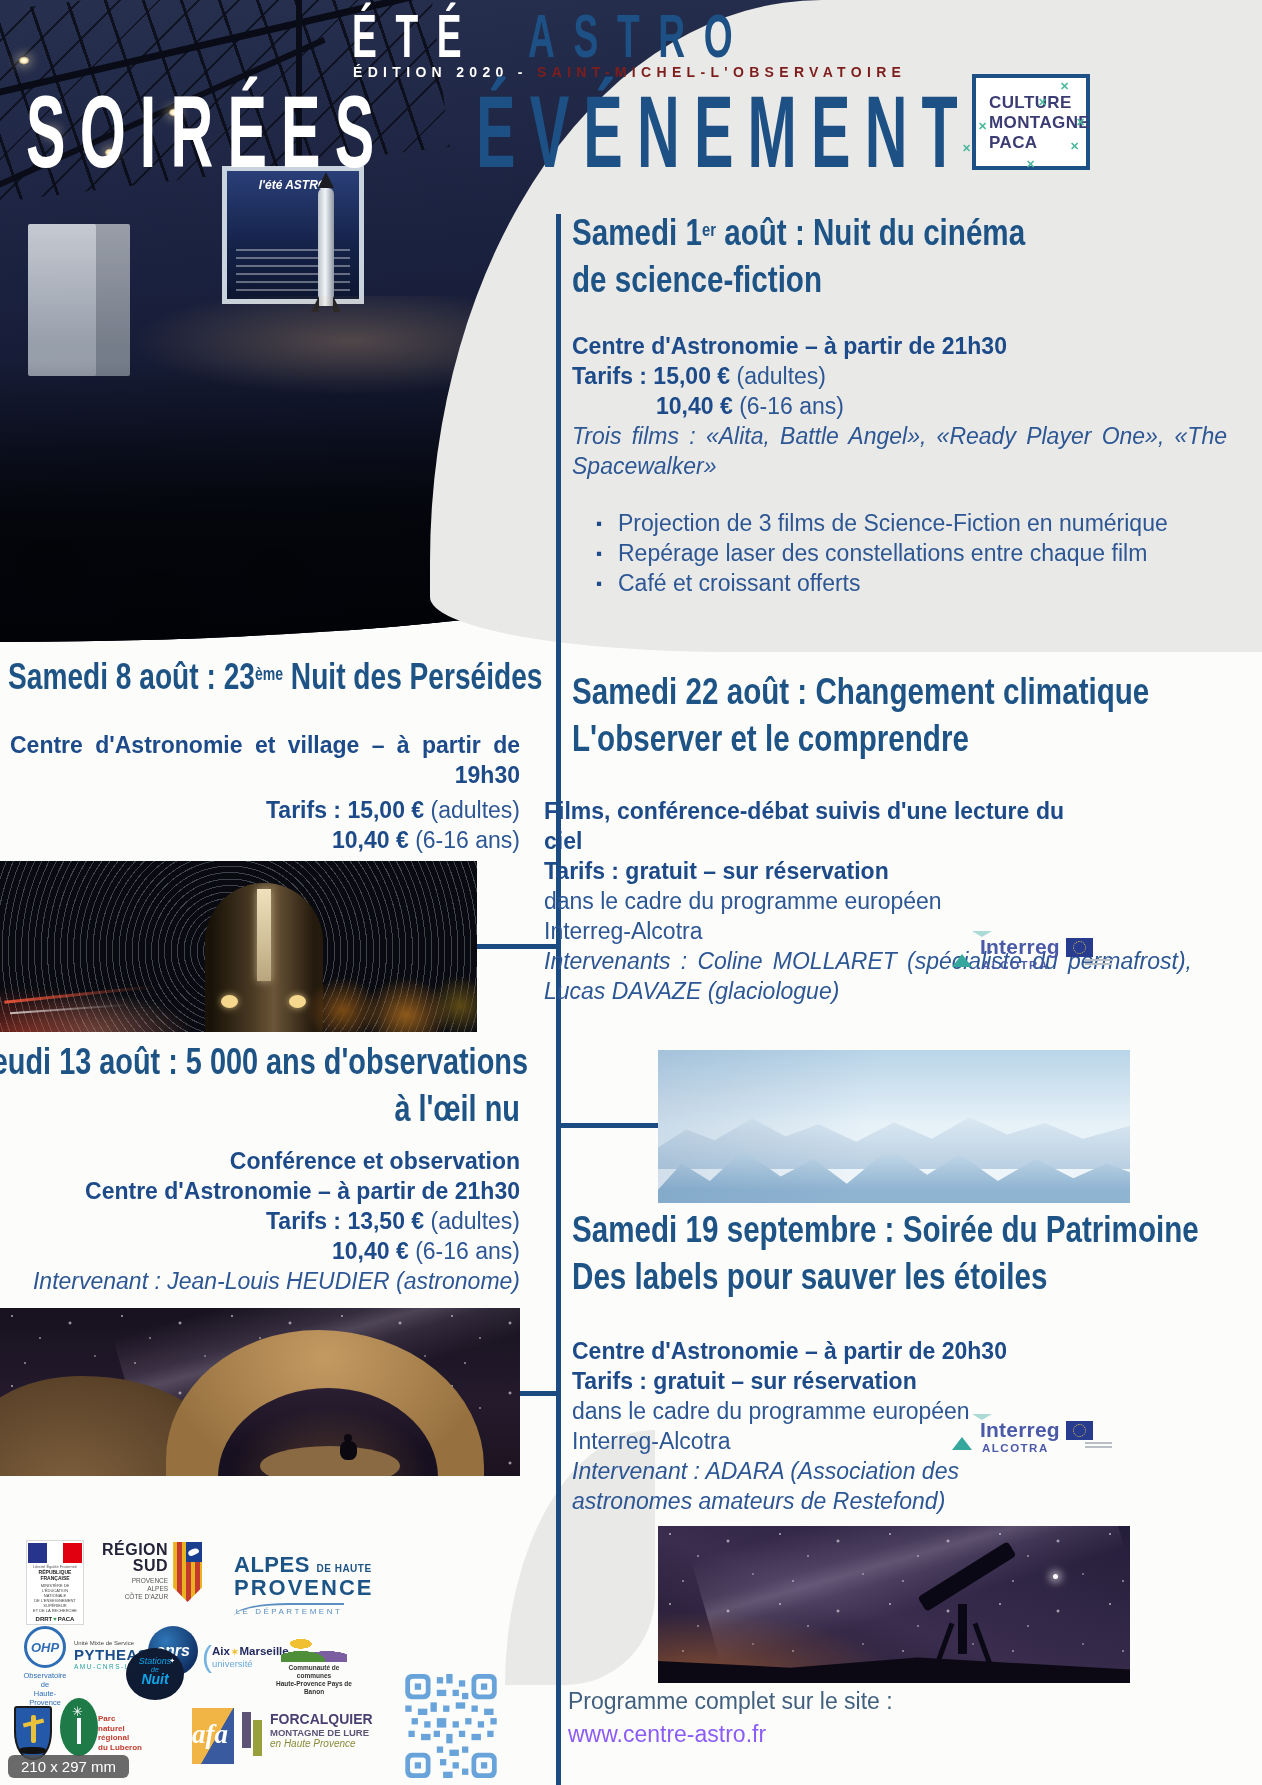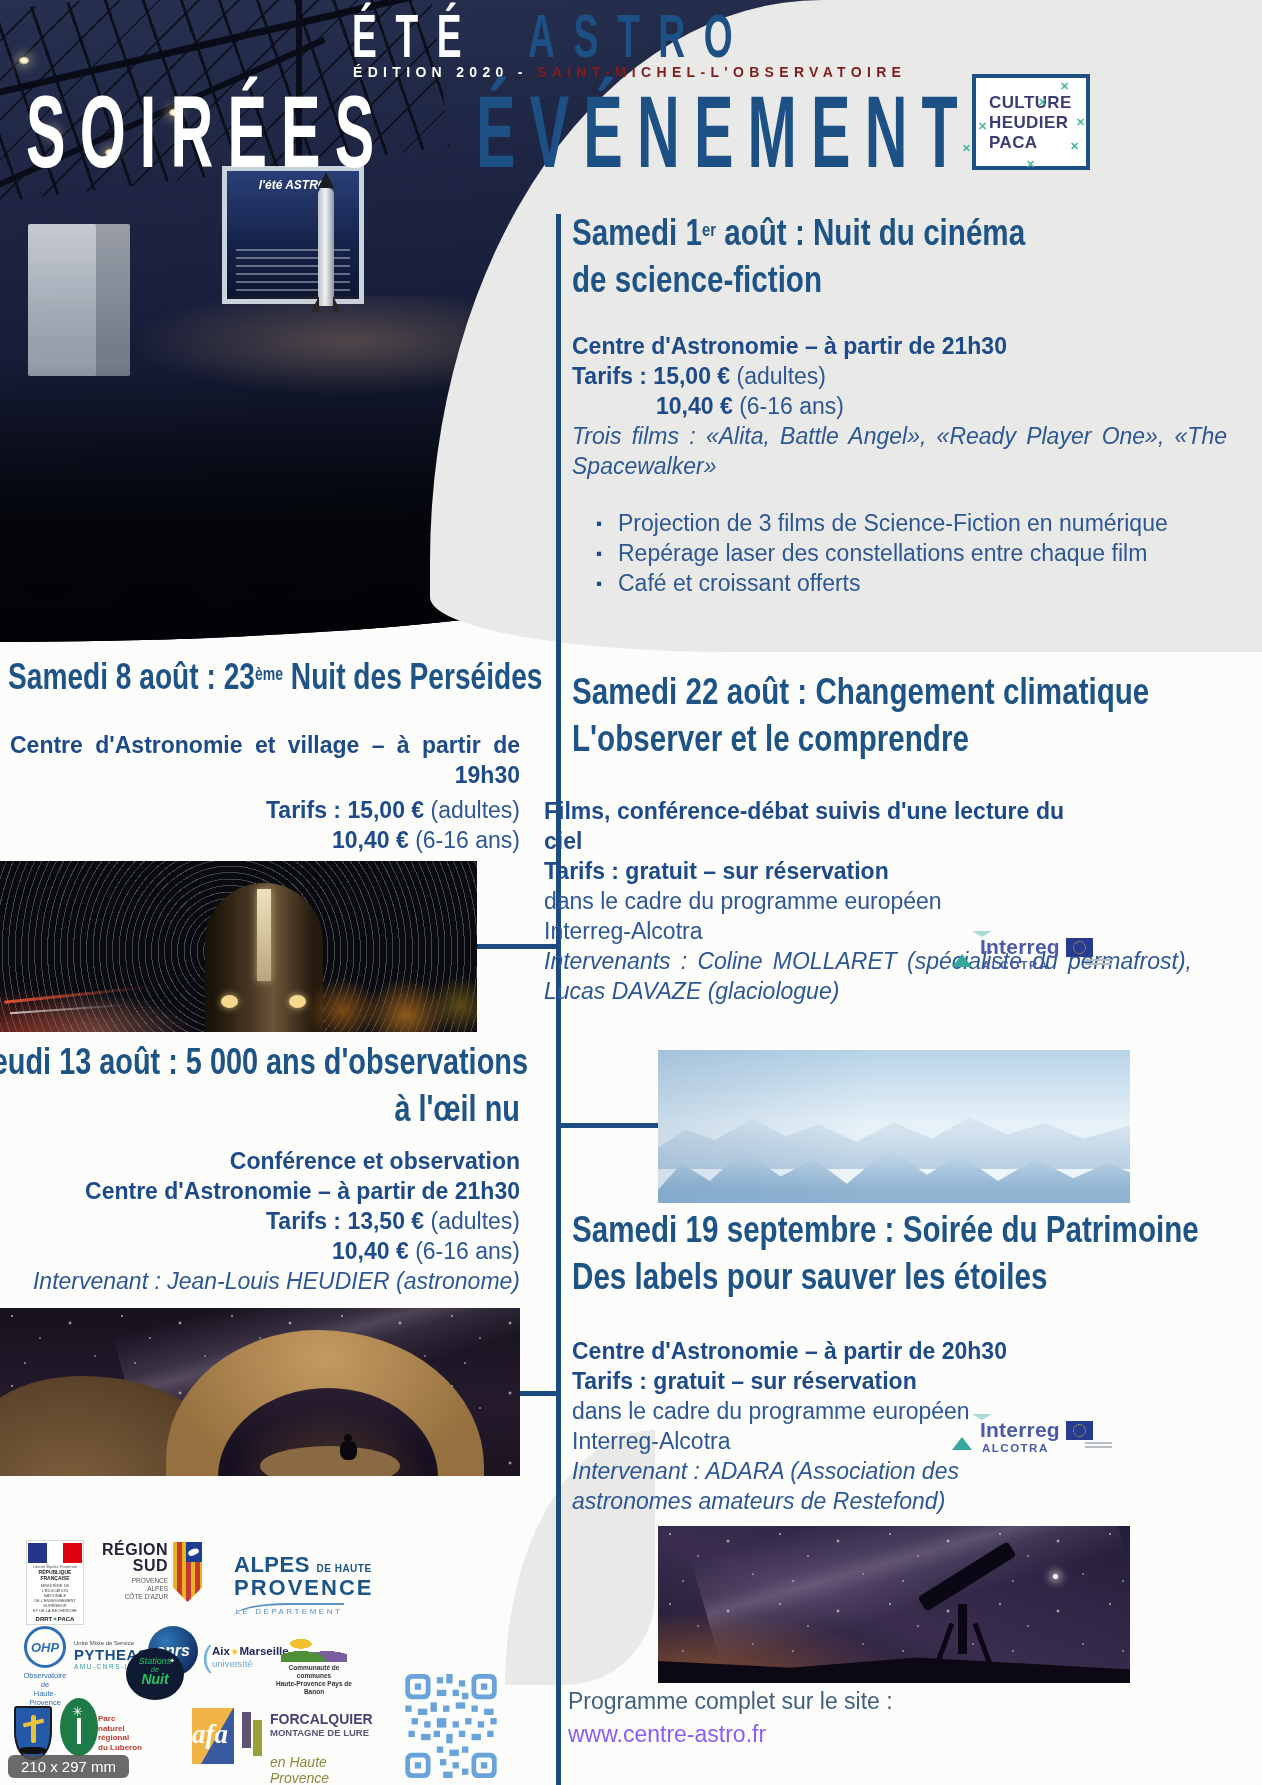--- a/index.html
+++ b/index.html
@@ -257,38 +257,38 @@
   .smo-arm { position:absolute; left:7px; top:13px; width:21px; height:4px; background:#e8c23a; transform:rotate(-14deg); }
   .smo-base { position:absolute; left:3px; bottom:4px; width:27px; height:7px; background:#111; border-radius:40%; }
 
   .p-parc { left:60px; top:1698px; width:88px; display:flex; gap:0; }
   .parc-oval { width:38px; height:58px; border-radius:50%; background:#1e7a46; position:relative; flex:none; }
   .parc-oval::before { content:"✳"; position:absolute; left:12px; top:6px; color:#fff; font-size:13px; }
   .parc-trunk { position:absolute; left:17px; top:20px; width:4px; height:26px; background:#fff; }
   .parc-txt { font-size:8px; line-height:9.5px; color:#c23b2e; font-weight:700; padding-top:16px; }
 
   .p-sn { left:126px; top:1648px; width:58px; height:52px; border-radius:50%; background:#0e1b33;
-    color:#22c55e; text-align:center; position:absolute; overflow:hidden; }
+    color:#0ea5e9; text-align:center; position:absolute; overflow:hidden; }
   .sn-l1 { font-size:9px; font-style:italic; margin-top:8px; }
   .sn-l2 { font-size:7px; font-style:italic; line-height:7px; }
   .sn-l3 { font-size:14px; font-weight:800; font-style:italic; line-height:13px; }
   .p-sn::after { content:"✦"; position:absolute; right:9px; top:9px; color:#fff; font-size:7px; }
 
   .p-afa { left:192px; top:1708px; width:42px; height:56px;
     background:linear-gradient(120deg,#f0b545 55%,#3a5aa0 56%);
     color:#fff; font-family:"Liberation Serif", serif; font-style:italic; font-weight:700;
     font-size:27px; text-align:left; line-height:52px; }
 
   .p-forc { left:242px; top:1712px; width:130px; display:flex; gap:6px; }
   .forc-icon { width:22px; height:44px; position:relative; flex:none; }
   .forc-b1 { position:absolute; left:0; top:0; width:9px; height:36px; background:#5c5377; }
   .forc-b2 { position:absolute; left:11px; top:8px; width:9px; height:36px; background:#98a03c; }
   .forc-l1 { font-size:14px; font-weight:800; color:#4a3f70; line-height:15px; }
   .forc-l2 { font-size:9.5px; font-weight:800; color:#5c5377; }
-  .forc-l3 { font-size:14px; font-style:italic; color:#8a8b3a;margin-top:16px; }
+  .forc-l3 { font-size:10px; font-style:italic; color:#8a8b3a; }
 
   .qr { position:absolute; left:405px; top:1674px; }
 </style>
 </head>
 <body>
 
 <div id="poster">
 
   <div class="photo-top">
     <div class="truss"></div>
@@ -323,21 +323,21 @@
   <div class="hl" id="t-astro"><span class="hl-in">ASTRO</span></div>
   <div class="abs" id="edition">
     <span class="ed-l">ÉDITION 2020 - </span><span class="ed-r">SAINT-MICHEL-L'OBSERVATOIRE</span>
   </div>
   <div class="hl" id="t-soirees"><span class="hl-big">SOIRÉES</span></div>
   <div class="hl" id="t-evenements"><span class="hl-big">ÉVÉNEMENTS</span></div>
 
   <div class="culture">
     <div class="cult-text">
       <div>CULTURE</div>
-      <div>HEUDIER</div>
+      <div>MONTAGNE</div>
       <div>PACA</div>
     </div>
     <span class="cx cx1"></span>
     <span class="cx cx2"></span>
     <span class="cx cx3"></span>
     <span class="cx cx4"></span>
     <span class="cx cx5"></span>
     <span class="cx cx6"></span>
     <span class="cx cx7"></span>
   </div>

